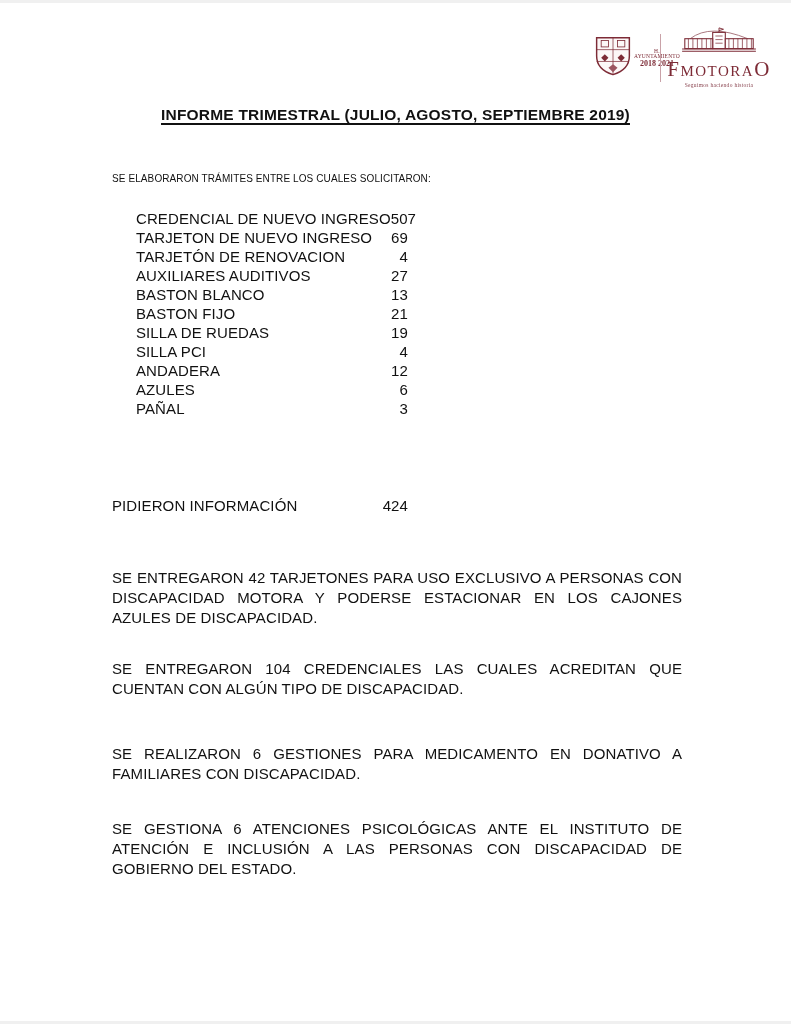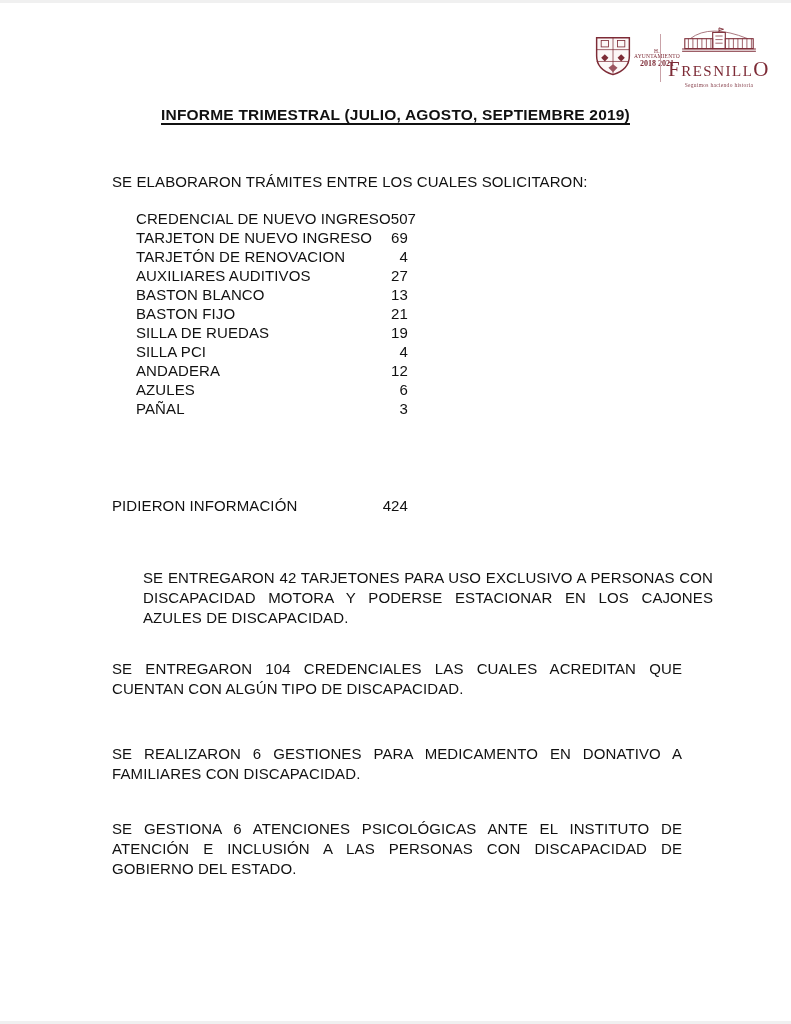--- a/index.html
+++ b/index.html
@@ -42,39 +42,39 @@
   
   .doc-title{
     position:absolute;top:106px;left:0;width:791px;text-align:center;
     font-size:15.5px;font-weight:bold;letter-spacing:.2px;
   }
   .doc-title span{
     text-decoration:underline;text-decoration-thickness:2px;text-underline-offset:3px;
   }
   .intro-line{
     position:absolute;top:173px;left:112px;width:600px;
-    font-size:15px;letter-spacing:.1px;
+    font-size:10px;letter-spacing:.1px;
   }
   .items-list{position:absolute;top:209px;left:112px;width:296px;}
   .item-row{display:flex;font-size:15px;line-height:19px;letter-spacing:.1px;margin-left:24px;}
   .item-label{white-space:nowrap;}
   .item-value{margin-left:auto;text-align:center;}
 
   .info-row{
     position:absolute;top:497px;left:112px;width:296px;display:flex;
     font-size:15px;letter-spacing:.1px;
   }
   .info-row .item-value{margin-left:auto;}
 
   .para{
     position:absolute;left:112px;width:570px;
     font-size:15px;line-height:20px;letter-spacing:.1px;
     text-align:justify;text-align-last:left;
   }
-  .para-1{top:568px;margin-left:31px;}
+  .para-1{top:568px;}
   .para-2{top:659px;}
   .para-3{top:744px;}
   .para-4{top:819px;}
 </style>
 </head>
 <body>
 
 <div class="page-edge edge-top"></div>
 
 <div class="logo-block">
@@ -106,21 +106,21 @@
         <path d="M44 6 V1 M44 1 l5 1.5 -5 1.5" stroke="#7d2b36" stroke-width="1"></path>
         <rect x="6" y="13" width="31" height="11" stroke="#7d2b36" stroke-width="1.2" fill="#ffffff"></rect>
         <rect x="51" y="13" width="31" height="11" stroke="#7d2b36" stroke-width="1.2" fill="#ffffff"></rect>
         <path d="M10 13 v11 M15 13 v11 M20 13 v11 M25 13 v11 M30 13 v11 M35 13 v11 M55 13 v11 M60 13 v11 M65 13 v11 M70 13 v11 M75 13 v11 M80 13 v11" stroke="#7d2b36" stroke-width="0.8"></path>
         <path d="M40 10 h8 M40 14 h8 M40 18 h8" stroke="#7d2b36" stroke-width="0.8"></path>
         <path d="M3 24.5 H85 M3 27 H85" stroke="#7d2b36" stroke-width="1.2"></path>
       </svg>
     </span>
     <span class="wordmark">
       <span class="big">F</span>
-        <span>RESNILL</span>
+        <span>MOTORA</span>
         <span class="big">O</span>
     </span>
     <span class="tagline">Seguimos haciendo historia</span>
   </div>
 </div>
 
 <div class="doc-title">
   <span>INFORME TRIMESTRAL (JULIO, AGOSTO, SEPTIEMBRE  2019)</span>
 </div>
 

